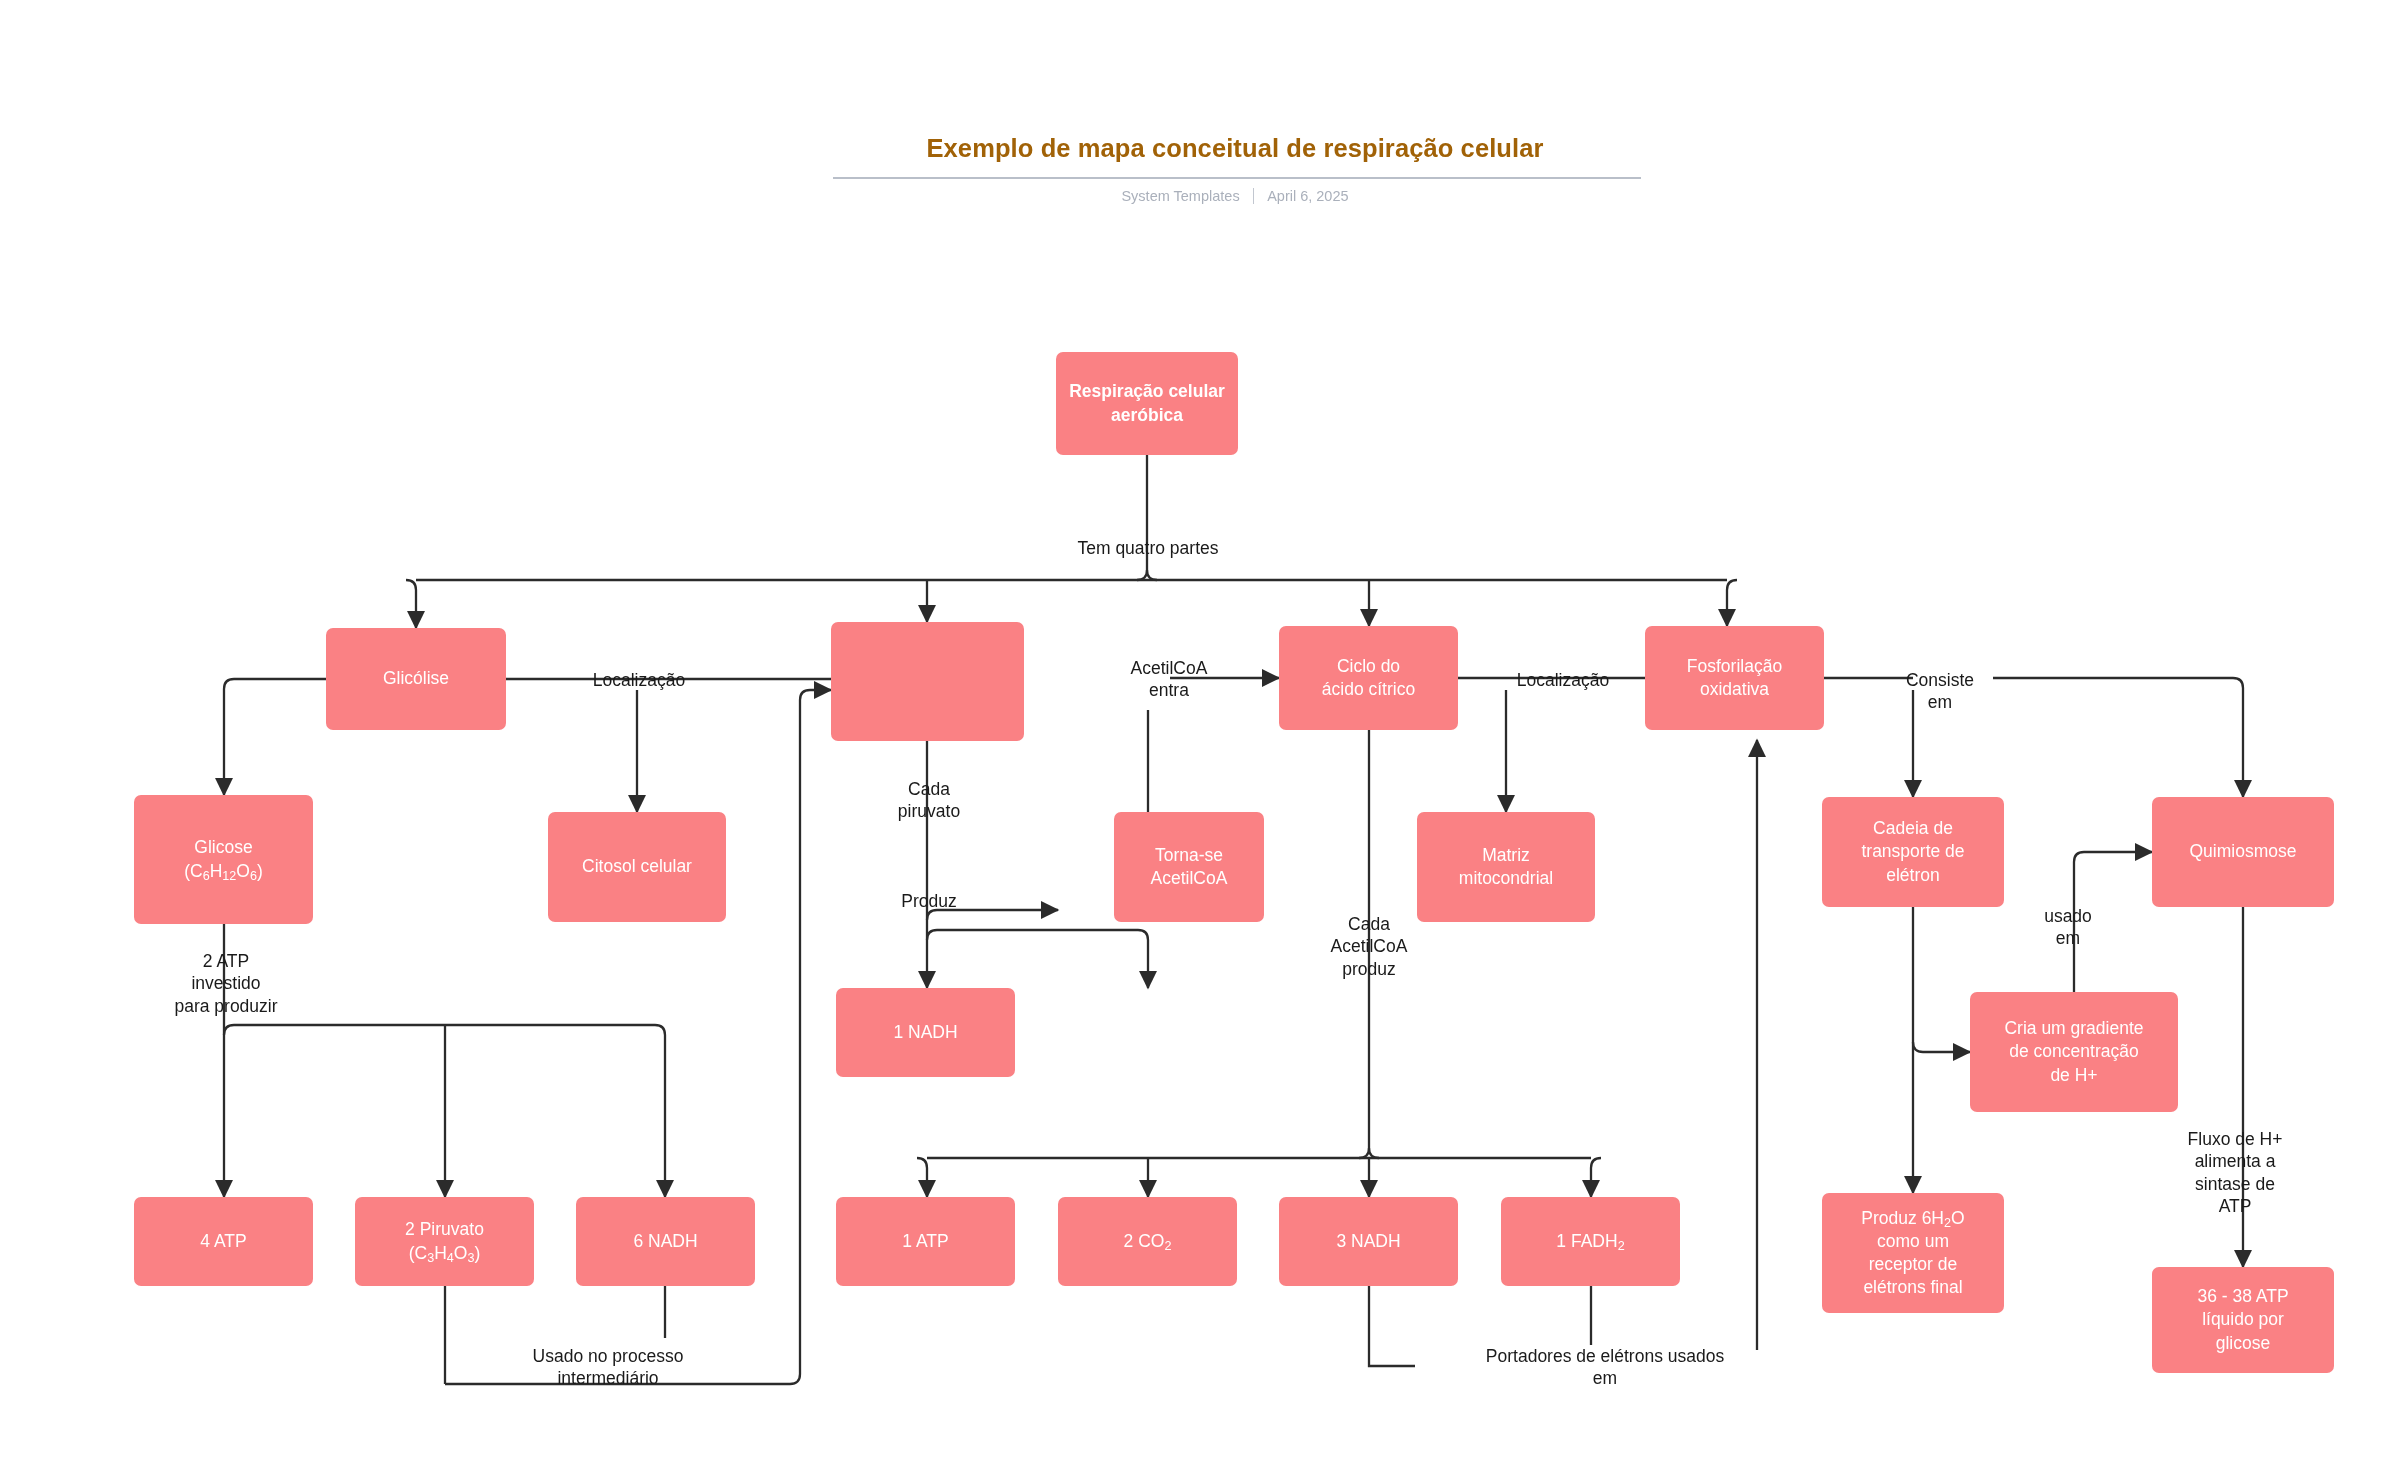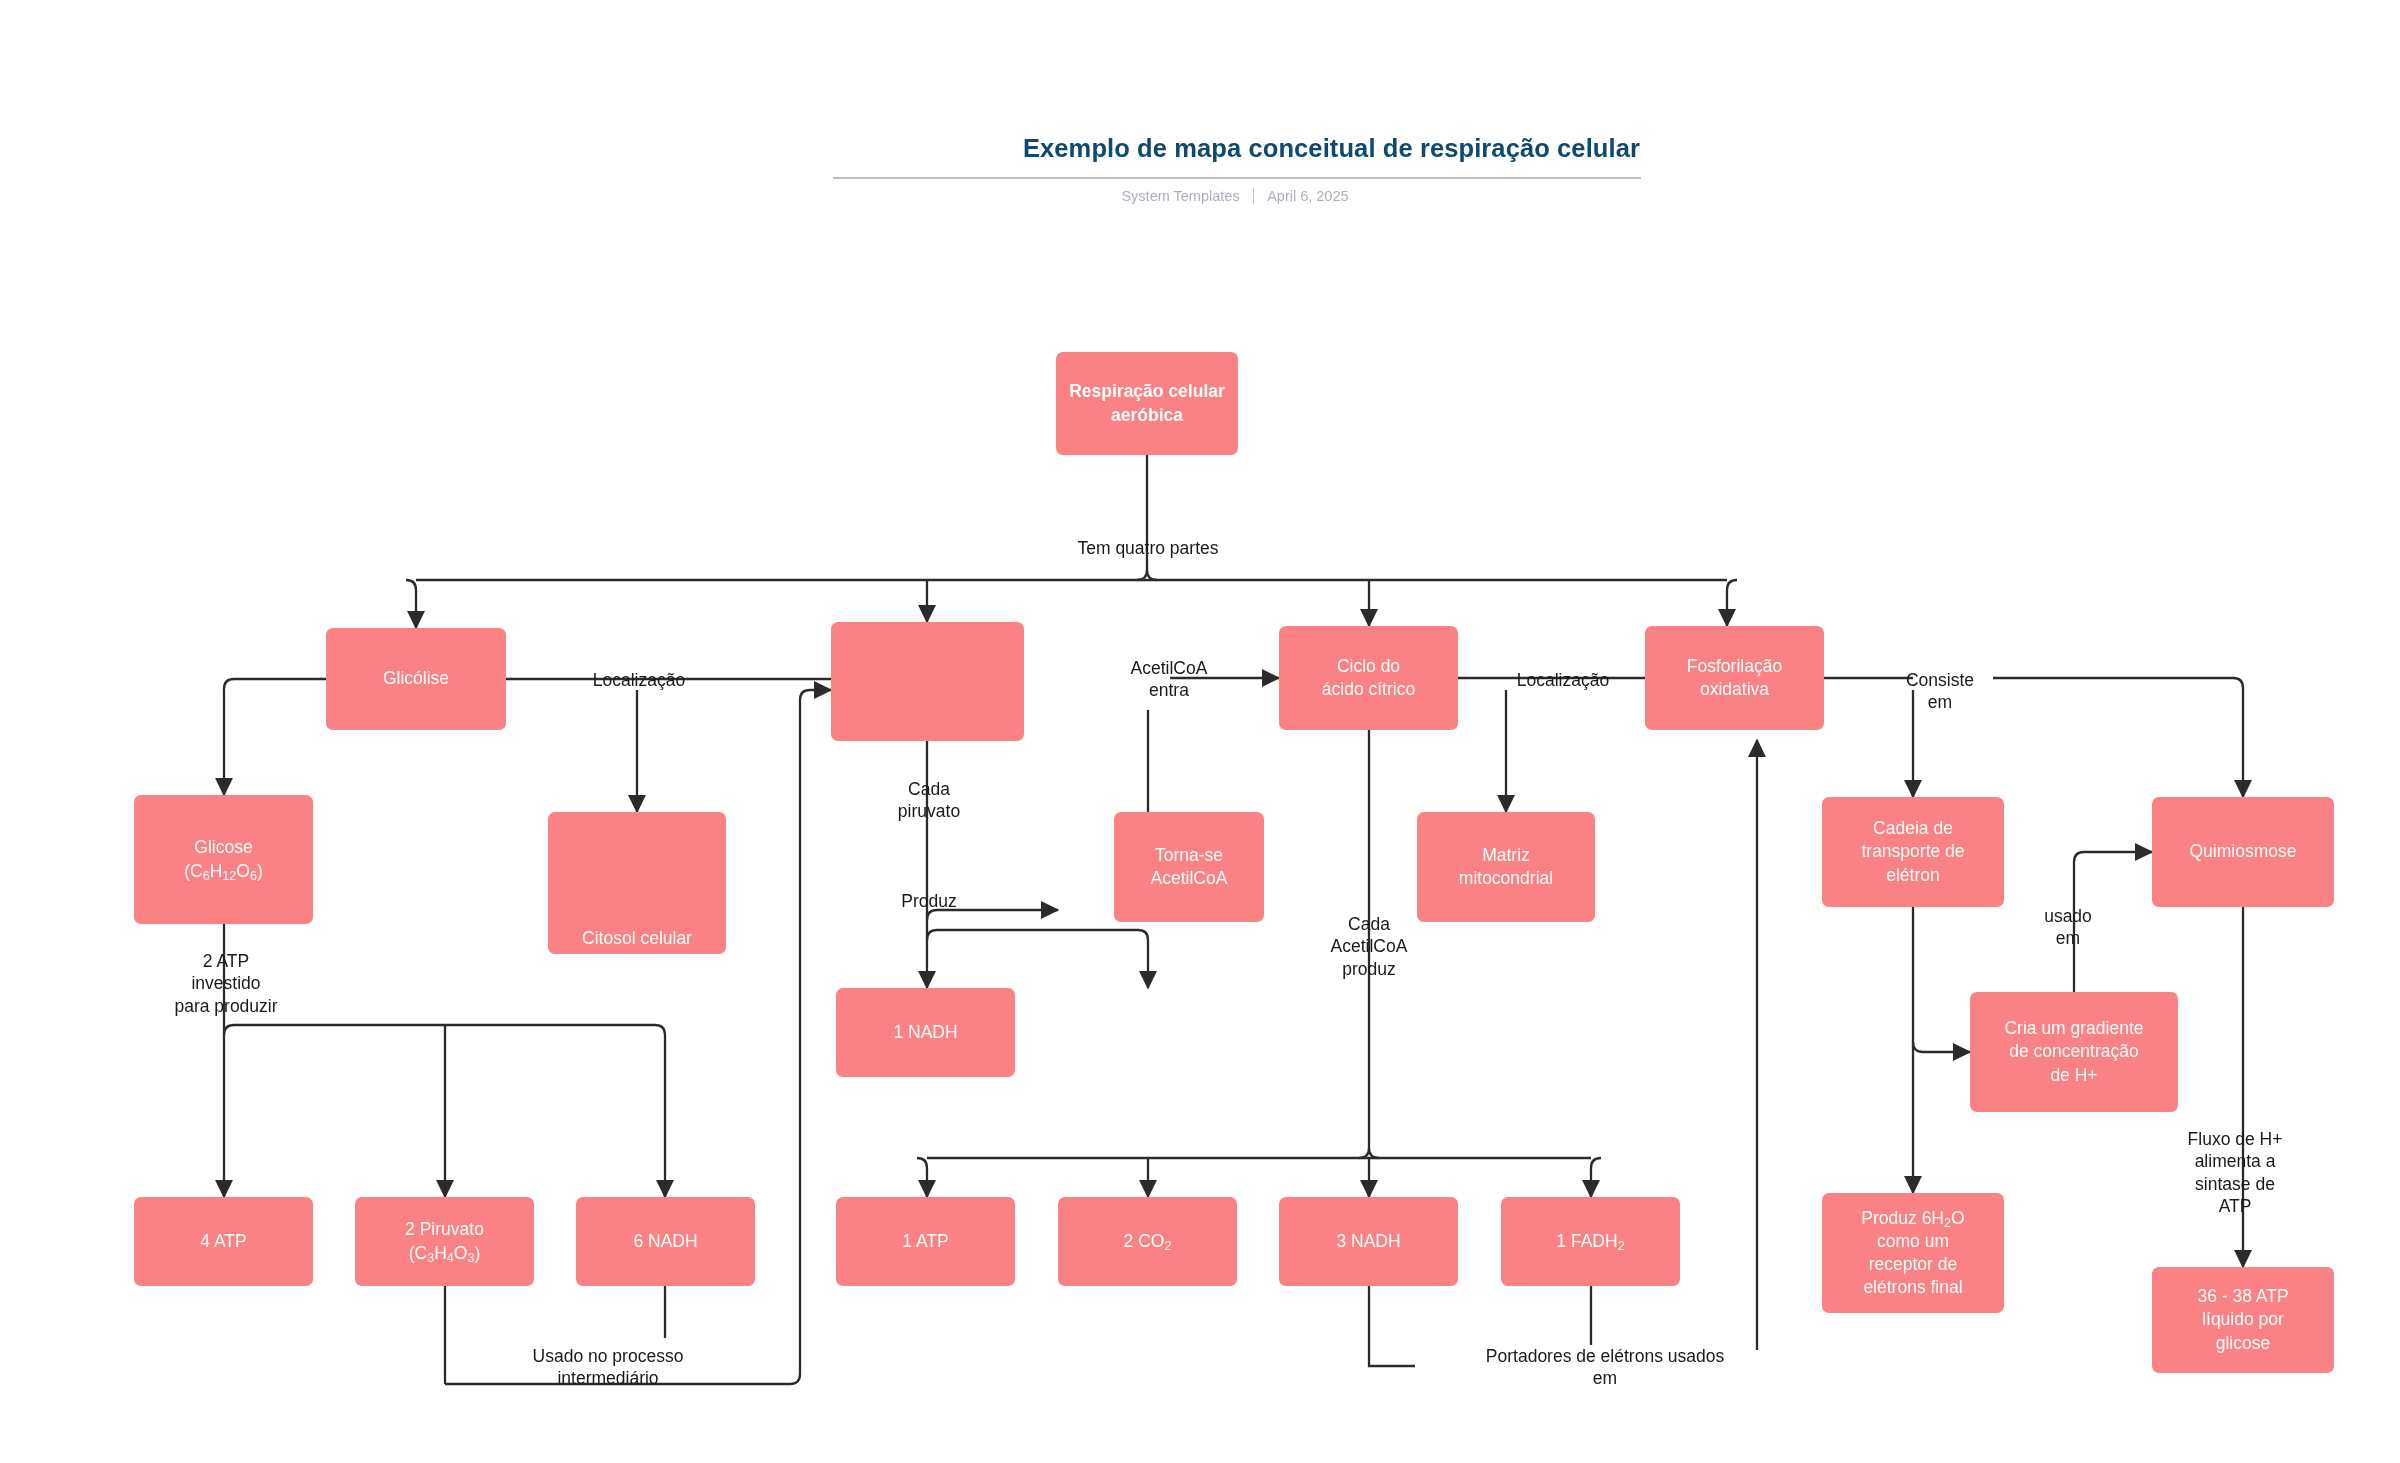--- a/index.html
+++ b/index.html
@@ -20,24 +20,24 @@
     position: absolute;
     left: 0; top: 0;
     width: 2400px;
     height: 220px;
   }
   #doc-title {
     position: absolute;
     left: 830px;
     top: 134px;
     width: 810px;
-    text-align: right;
+    text-align: center;
     font-size: 25.5px;
     font-weight: bold;
-    color: #0c4a6e;
+    color: #a16207;
     letter-spacing: 0.1px;
     line-height: 1.15;
   }
   #title-rule {
     position: absolute;
     left: 833px;
     top: 177px;
     width: 808px;
     height: 1.5px;
     background: #b9bfc9;
@@ -206,21 +206,21 @@
   </div>
   <div class="node" style="left:1279px;top:626px;width:179px;height:104px;">
     <span>Ciclo do<br>ácido cítrico</span>
   </div>
   <div class="node" style="left:1645px;top:626px;width:179px;height:104px;">
     <span>Fosforilação<br>oxidativa</span>
   </div>
   <div class="node" style="left:134px;top:795px;width:179px;height:129px;">
     <span>Glicose<br>(C<sub>6</sub>H<sub>12</sub>O<sub>6</sub>)</span>
   </div>
-  <div class="node" style="left:548px;top:812px;width:178px;height:142px;align-items:flex-end;">
+  <div class="node" style="left:548px;top:812px;width:178px;height:110px;">
     <span>Citosol celular</span>
   </div>
   <div class="node" style="left:1114px;top:812px;width:150px;height:110px;">
     <span>Torna-se<br>AcetilCoA</span>
   </div>
   <div class="node" style="left:1417px;top:812px;width:178px;height:110px;">
     <span>Matriz<br>mitocondrial</span>
   </div>
   <div class="node" style="left:1822px;top:797px;width:182px;height:110px;">
     <span>Cadeia de<br>transporte de<br>elétron</span>

